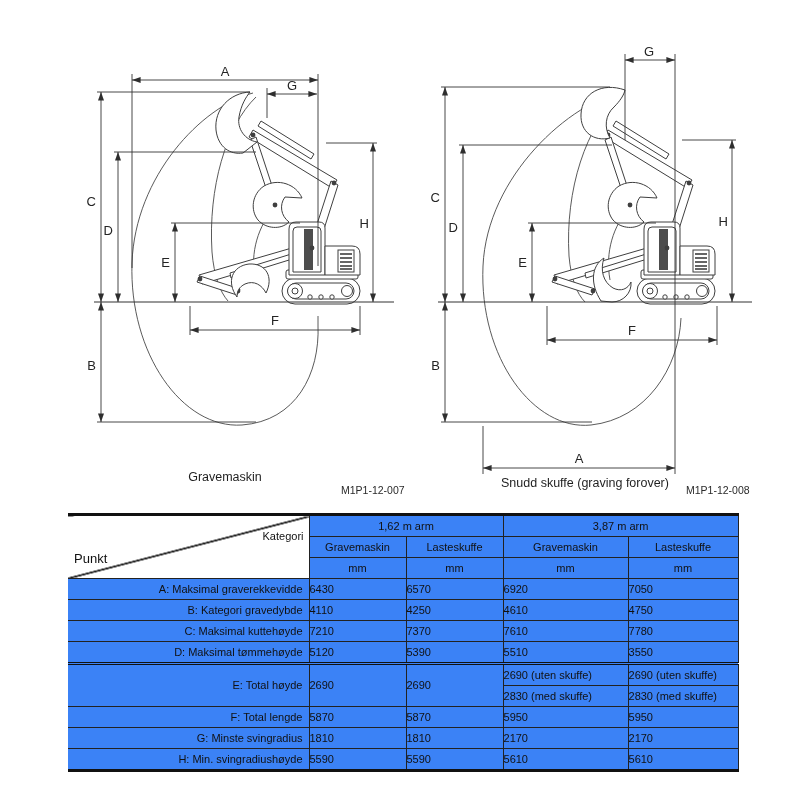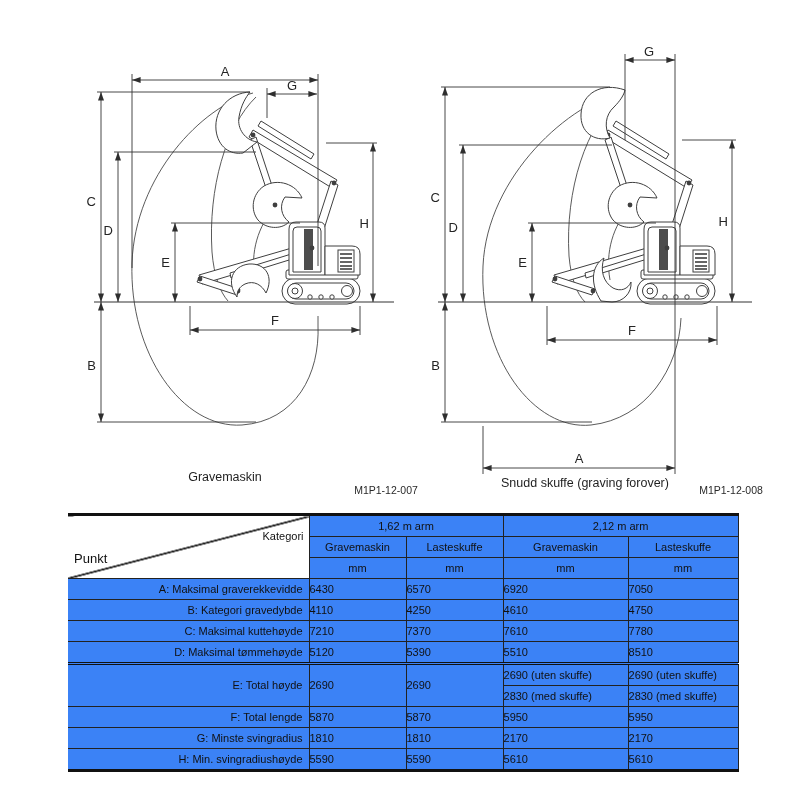--- a/index.html
+++ b/index.html
@@ -2,21 +2,21 @@
 <html><head>
 <meta charset="utf-8">
 <style>
   html,body{margin:0;padding:0;background:#ffffff;}
   .page{position:relative;width:800px;height:800px;background:#ffffff;
         font-family:"Liberation Sans",sans-serif;color:#1a1a1a;overflow:hidden;}
   .svgdefs{position:absolute;width:0;height:0;overflow:hidden;}
   .diagram{position:absolute;}
   .diagram svg{display:block;}
   .caption{position:absolute;font-size:12.5px;color:#1f1f1f;text-align:center;}
-  .code{position:absolute;font-size:10.5px;color:#2a2a2a;text-align:center;}
+  .code{position:absolute;font-size:10.5px;color:#2a2a2a;}
   .dim-label{font-family:"Liberation Sans",sans-serif;font-size:13px;fill:#242424;}
   
   .spec-table{position:absolute;left:68px;top:513px;width:670px;border-collapse:collapse;
               table-layout:fixed;font-size:11px;color:#111;
               border-top:3px solid #111;border-bottom:3px solid #111;}
   .spec-table th,.spec-table td{border:1px solid #222;font-weight:normal;
               padding:0;height:20px;line-height:1.1;background:#3b82f6;}
   .spec-table thead tr{height:21px;}
   .spec-table .lbl{text-align:right;padding:0 6px;border-left:none;}
   .spec-table .val{text-align:left;}
@@ -185,21 +185,21 @@
       <col style="width:125px">
         <col style="width:110px">
     </colgroup>
     <thead>
       <tr>
         <th class="corner" rowspan="3">
           <span class="c-top">Kategori</span>
           <span class="c-bottom">Punkt</span>
         </th>
         <th colspan="2">1,62 m arm</th>
-        <th colspan="2">2,12 m arm</th>
+        <th colspan="2">3,87 m arm</th>
       </tr>
       <tr>
         <th>Gravemaskin</th>
         <th>Lasteskuffe</th>
         <th>Gravemaskin</th>
         <th>Lasteskuffe</th>
       </tr>
       <tr>
         <th>mm</th>
         <th>mm</th>
@@ -227,21 +227,21 @@
         <td class="val">7210</td>
         <td class="val">7370</td>
         <td class="val">7610</td>
         <td class="val">7780</td>
       </tr>
       <tr>
         <td class="lbl">D: Maksimal tømmehøyde</td>
         <td class="val">5120</td>
         <td class="val">5390</td>
         <td class="val">5510</td>
-        <td class="val">8510</td>
+        <td class="val">3550</td>
       </tr>
       <tr class="row-e">
         <td class="lbl" rowspan="2">E: Total høyde</td>
         <td class="val" rowspan="2">2690</td>
         <td class="val" rowspan="2">2690</td>
         <td class="val">2690 (uten skuffe)</td>
         <td class="val">2690 (uten skuffe)</td>
       </tr>
       <tr>
         <td class="val">2830 (med skuffe)</td>

